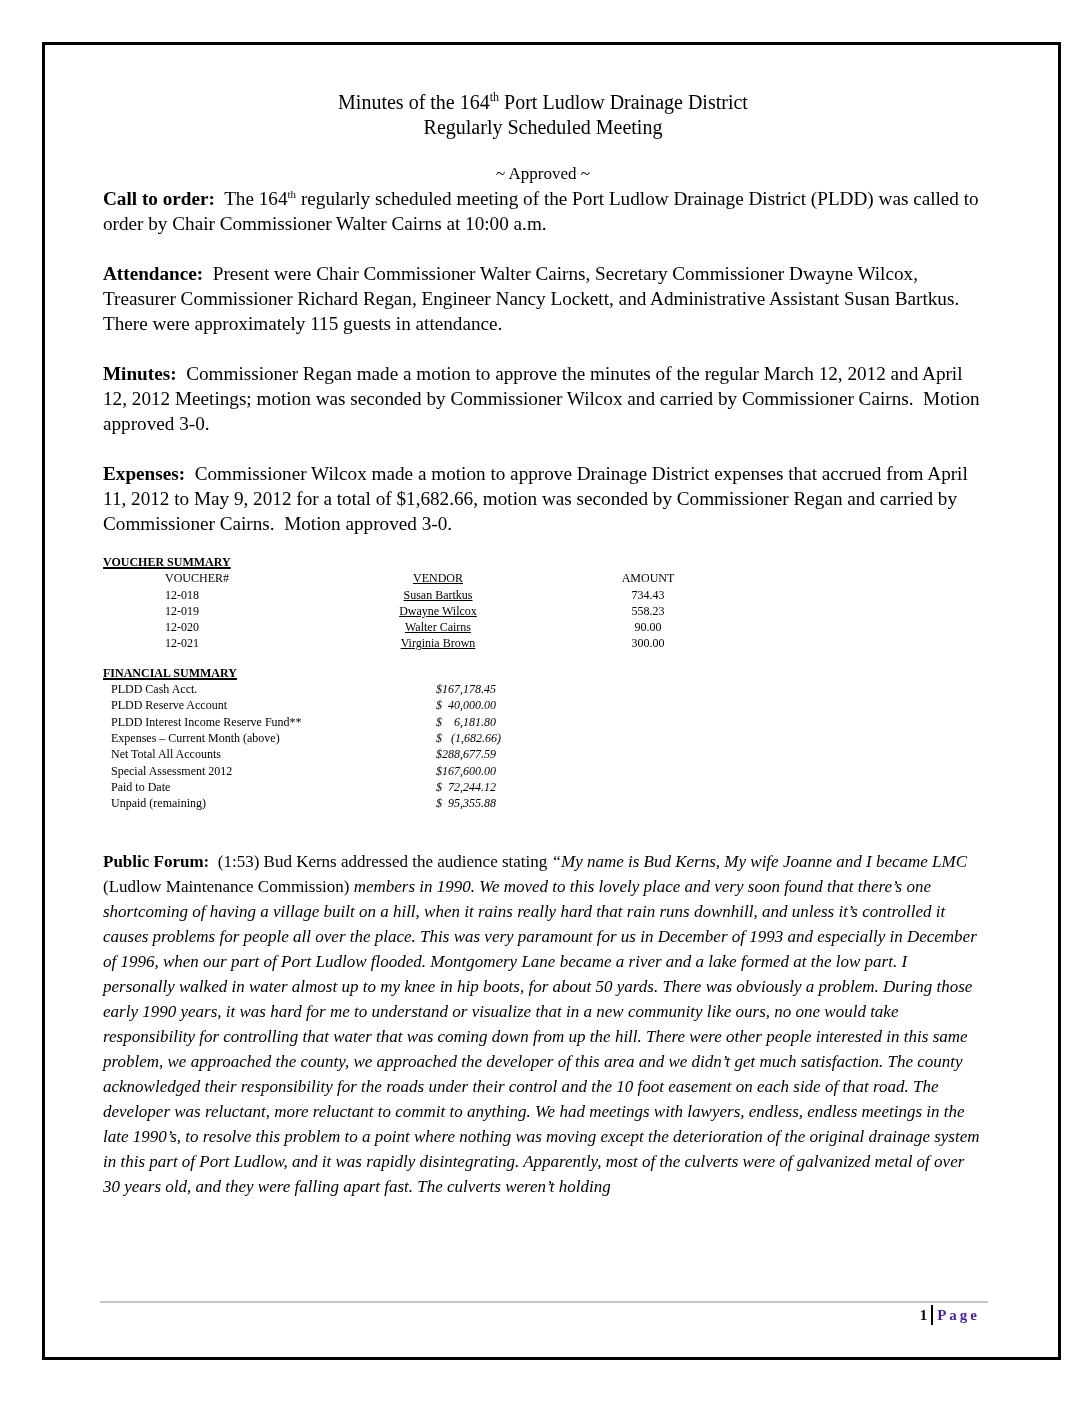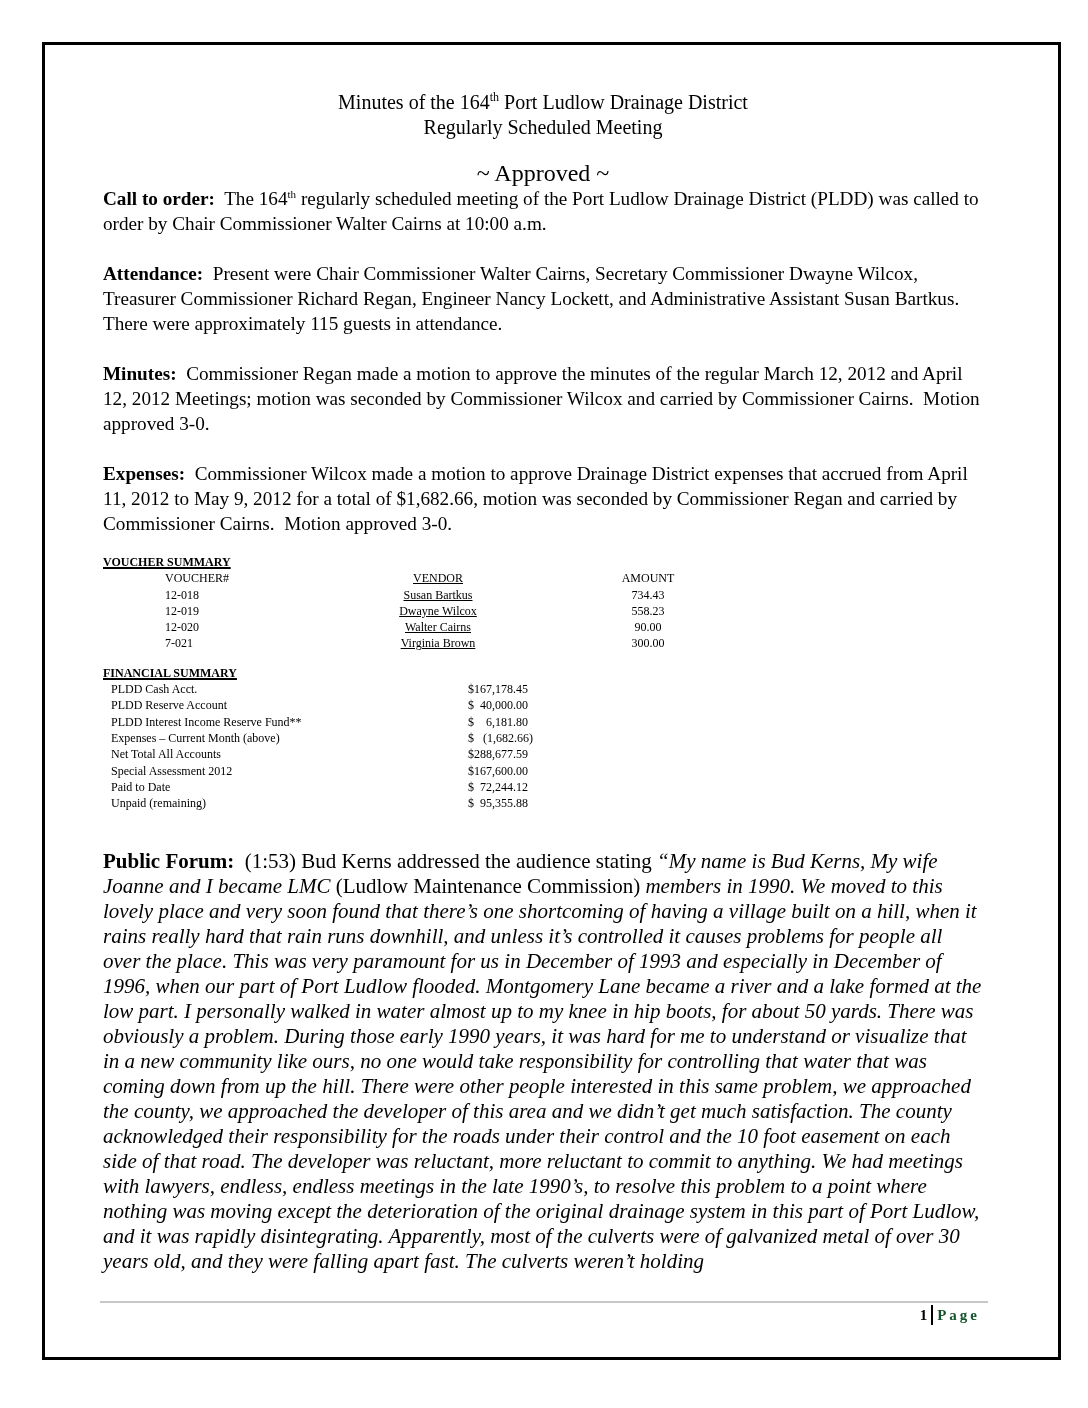--- a/index.html
+++ b/index.html
@@ -3,42 +3,42 @@
 <meta charset="utf-8">
 <style>
   html, body { margin: 0; padding: 0; background: #ffffff; }
   body { width: 1088px; height: 1408px; position: relative; overflow: hidden;
          font-family: "Liberation Serif", "DejaVu Serif", serif; color: #000; }
   .page-border { position: absolute; left: 42px; top: 42px; width: 1019px; height: 1318px;
                  border: 3px solid #000; box-sizing: border-box; }
   .content { position: absolute; left: 103px; top: 90px; width: 880px; }
   .title { text-align: center; font-weight: normal; font-size: 20px; line-height: 25px; }
   .title sup { font-size: 12px; line-height: 0; vertical-align: super; }
-  .approved { text-align: center; font-size: 24px; line-height: 25px; margin-top: 21px; }
+  .approved { text-align: center; font-size: 17px; line-height: 25px; margin-top: 21px; }
   .para { font-size: 19.2px; line-height: 25px; margin: 0; text-align: left; }
   .para b { font-weight: bold; }
   .para sup { font-size: 11px; line-height: 0; vertical-align: super; }
   .gap { height: 25px; }
   .summary { font-size: 12px; line-height: 16.3px; position: relative; }
   .summary .head { font-weight: bold; text-decoration: underline; text-decoration-thickness: 2px; }
   .vrow { position: relative; height: 16.3px; }
   .vrow span { position: absolute; top: 0; white-space: nowrap; }
   .c1 { left: 62px; }
   .c2 { left: 275px; width: 120px; text-align: center; text-decoration: underline; }
   .c3 { left: 495px; width: 70px; text-align: center; margin-left: 15px; }
   .frow { position: relative; height: 16.3px; }
   .frow .lab { position: absolute; left: 8px; white-space: nowrap; }
-  .frow .val { position: absolute; left: 365px; white-space: pre; }
-  .forum { font-size: 21px; line-height: 25px; margin: 0; }
+  .frow .val { position: absolute; left: 333px; white-space: pre; font-style: italic; }
+  .forum { font-size: 17px; line-height: 25px; margin: 0; }
   .forum i { font-style: italic; }
   .footer-line { position: absolute; left: 100px; top: 1301px; width: 888px; height: 2px; background: #c8c8c8; }
   .footer { position: absolute; right: 108px; top: 1305px; font-size: 15px; font-weight: bold; display: flex; align-items: center; }
   .footer .num { color: #000; padding-right: 4px; }
   .footer .bar { width: 2px; height: 20px; background: #000; margin-right: 4px; }
-  .footer .pg { color: #14532d; letter-spacing: 3px; }
+  .footer .pg { color: #4c1d95; letter-spacing: 3px; }
 </style>
 </head>
 <body>
 
 <div class="page-border"></div>
 
 <div class="content">
   <div class="title">
     <div><span>Minutes of the 164</span><sup>th</sup><span> Port Ludlow Drainage District</span></div>
     <div>Regularly Scheduled Meeting</div>
@@ -75,21 +75,21 @@
       <span class="c1">12-019</span>
       <span class="c2">Dwayne Wilcox</span>
       <span class="c3">558.23</span>
     </div>
     <div class="vrow">
       <span class="c1">12-020</span>
       <span class="c2">Walter Cairns</span>
       <span class="c3">90.00</span>
     </div>
     <div class="vrow">
-      <span class="c1">7-021</span>
+      <span class="c1">12-021</span>
       <span class="c2">Virginia Brown</span>
       <span class="c3">300.00</span>
     </div>
   </div>
 
   <div style="height:13px"></div>
 
   <div class="summary">
     <div class="head">FINANCIAL SUMMARY</div>
     <div class="frow">

